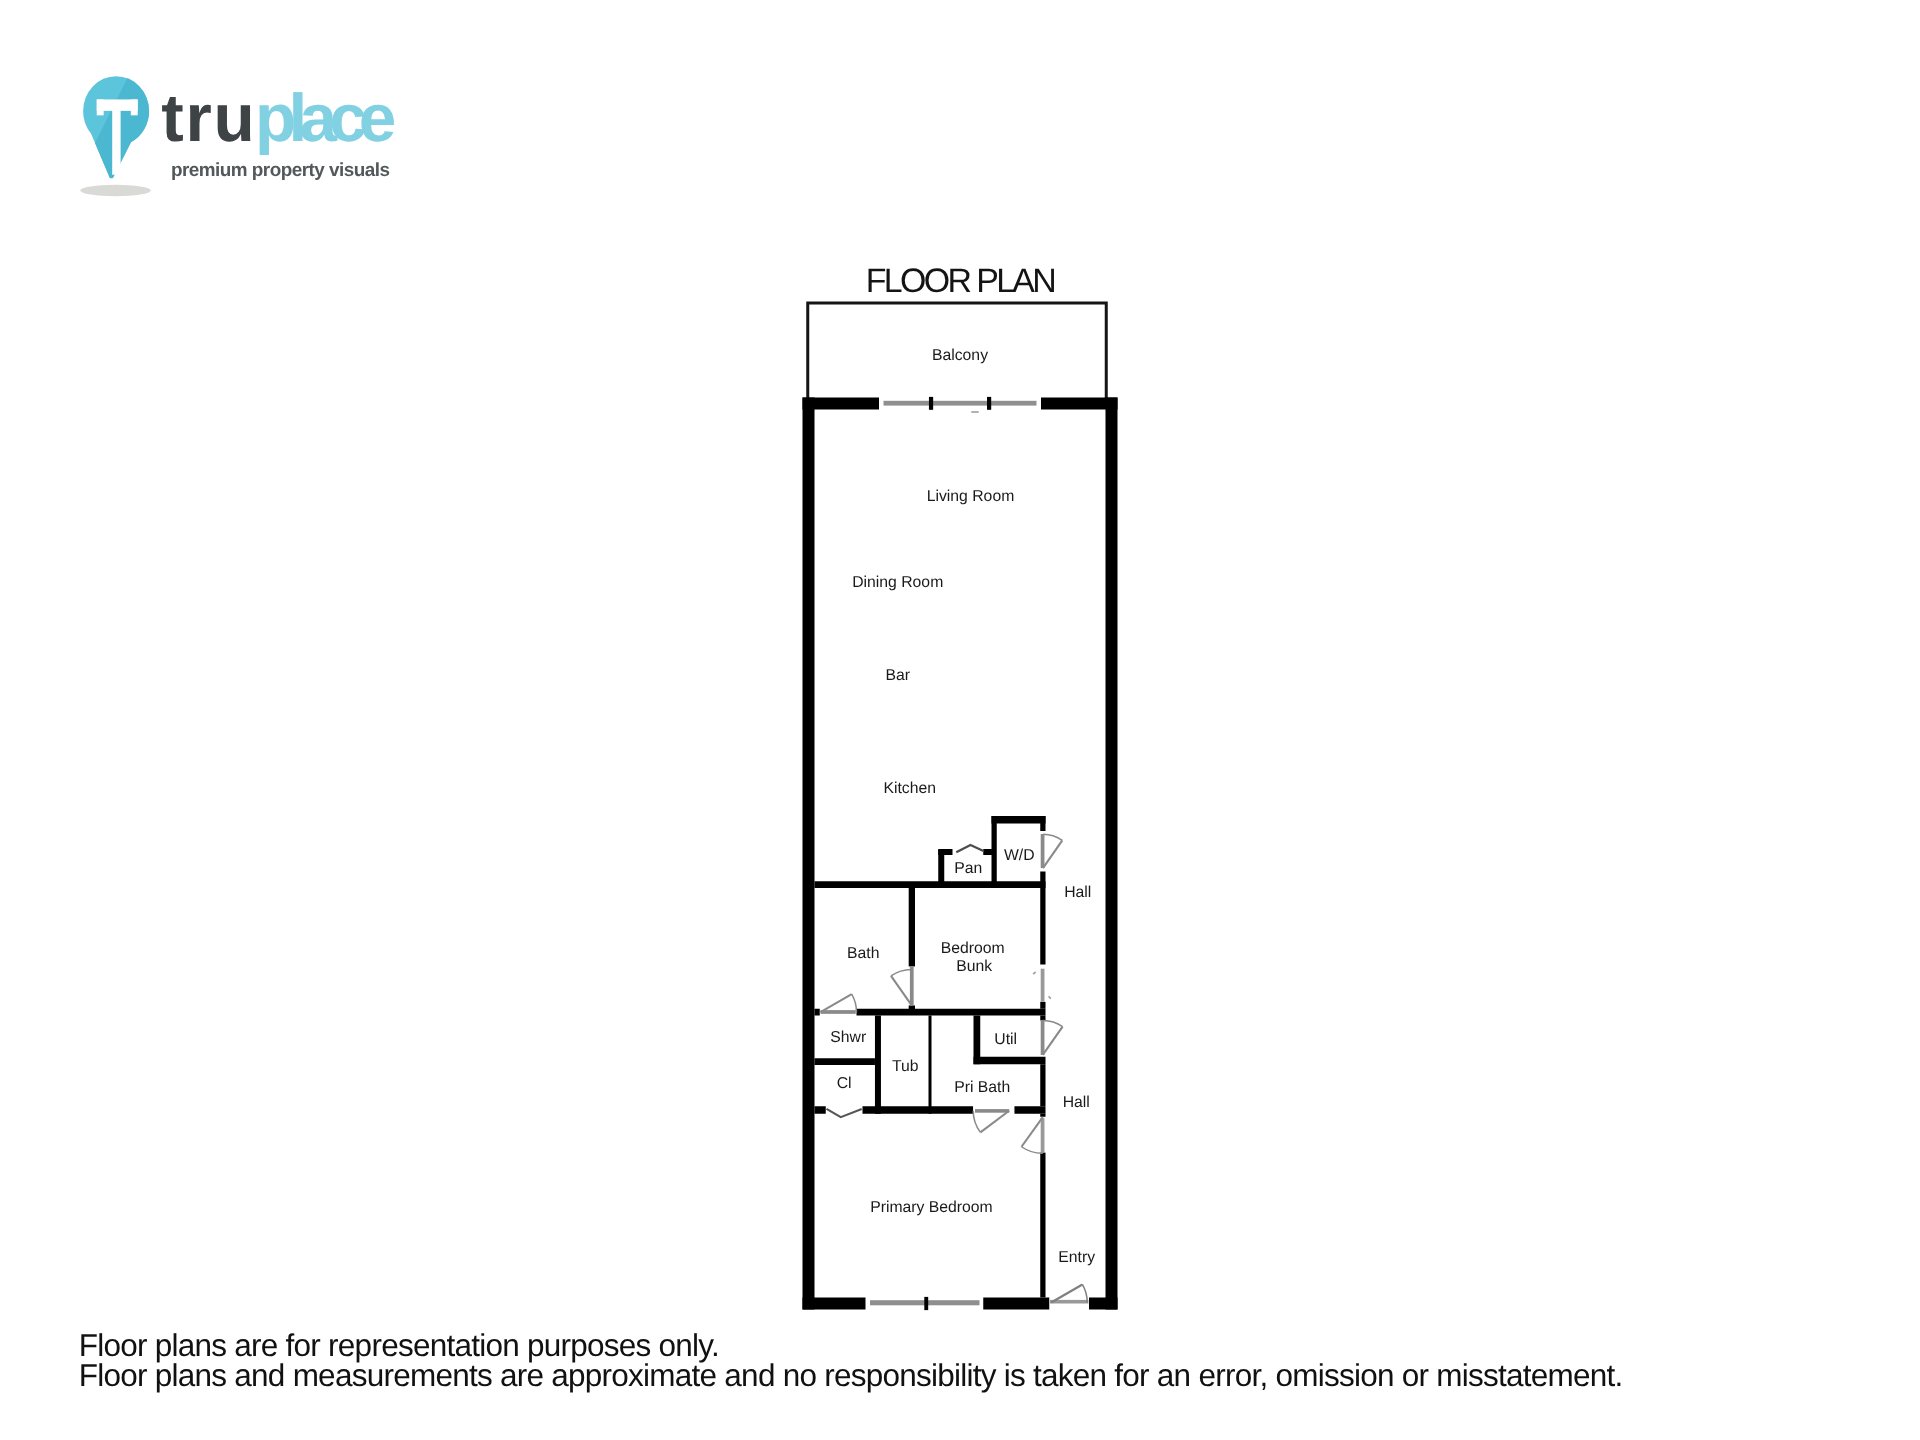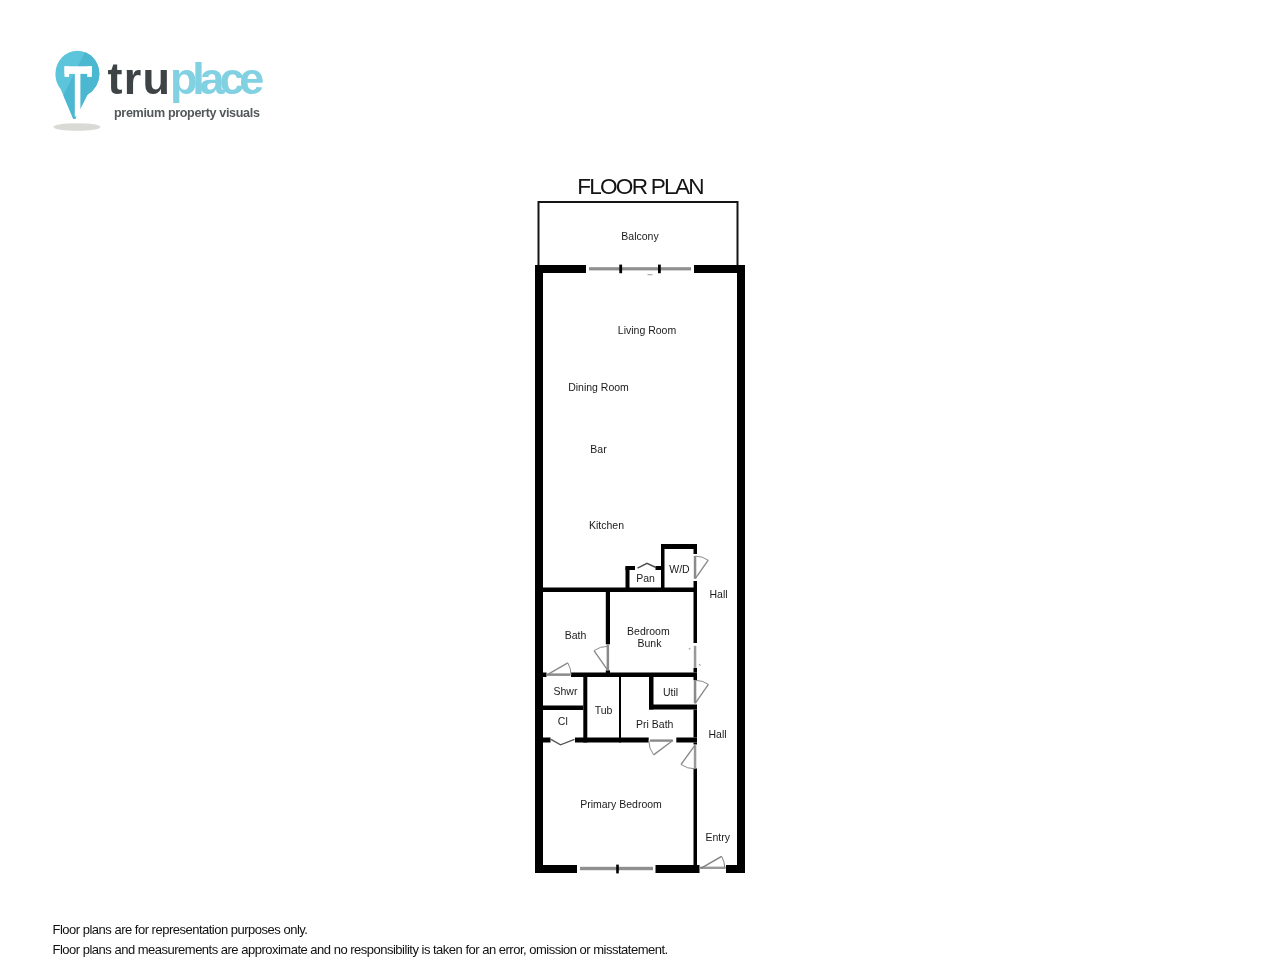--- a/index.html
+++ b/index.html
@@ -208,13 +208,13 @@
     <rect x="693.8" y="745.5" width="2.5" height="23" fill="#999999" stroke="none"></rect>
     <line x1="695.2" y1="744.8" x2="681" y2="764.5" stroke-width="1.4"></line>
     <path d="M 695.2 768.8 A 24 24 0 0 1 681 764.5" stroke-width="1"></path>
   </g>
 
   <text x="621" y="808.2" text-anchor="middle" font-size="10.5" fill="#1a1a1a">Primary Bedroom</text>
 
   <text x="717.8" y="841.2" text-anchor="middle" font-size="10.5" fill="#1a1a1a">Entry</text>
 </svg>
 
-<div class="abs" style="left:52.5px;top:887.8px;font-size:13px;letter-spacing:-0.5px;color:#111;line-height:20.6px;margin-top:32px;">Floor plans are for representation purposes only.<br>Floor plans and measurements are approximate and no responsibility is taken for an error, omission or misstatement.</div>
+<div class="abs" style="left:52.5px;top:887.8px;font-size:21px;letter-spacing:-0.5px;color:#111;line-height:20.6px;">Floor plans are for representation purposes only.<br>Floor plans and measurements are approximate and no responsibility is taken for an error, omission or misstatement.</div>
 
 </body></html>

